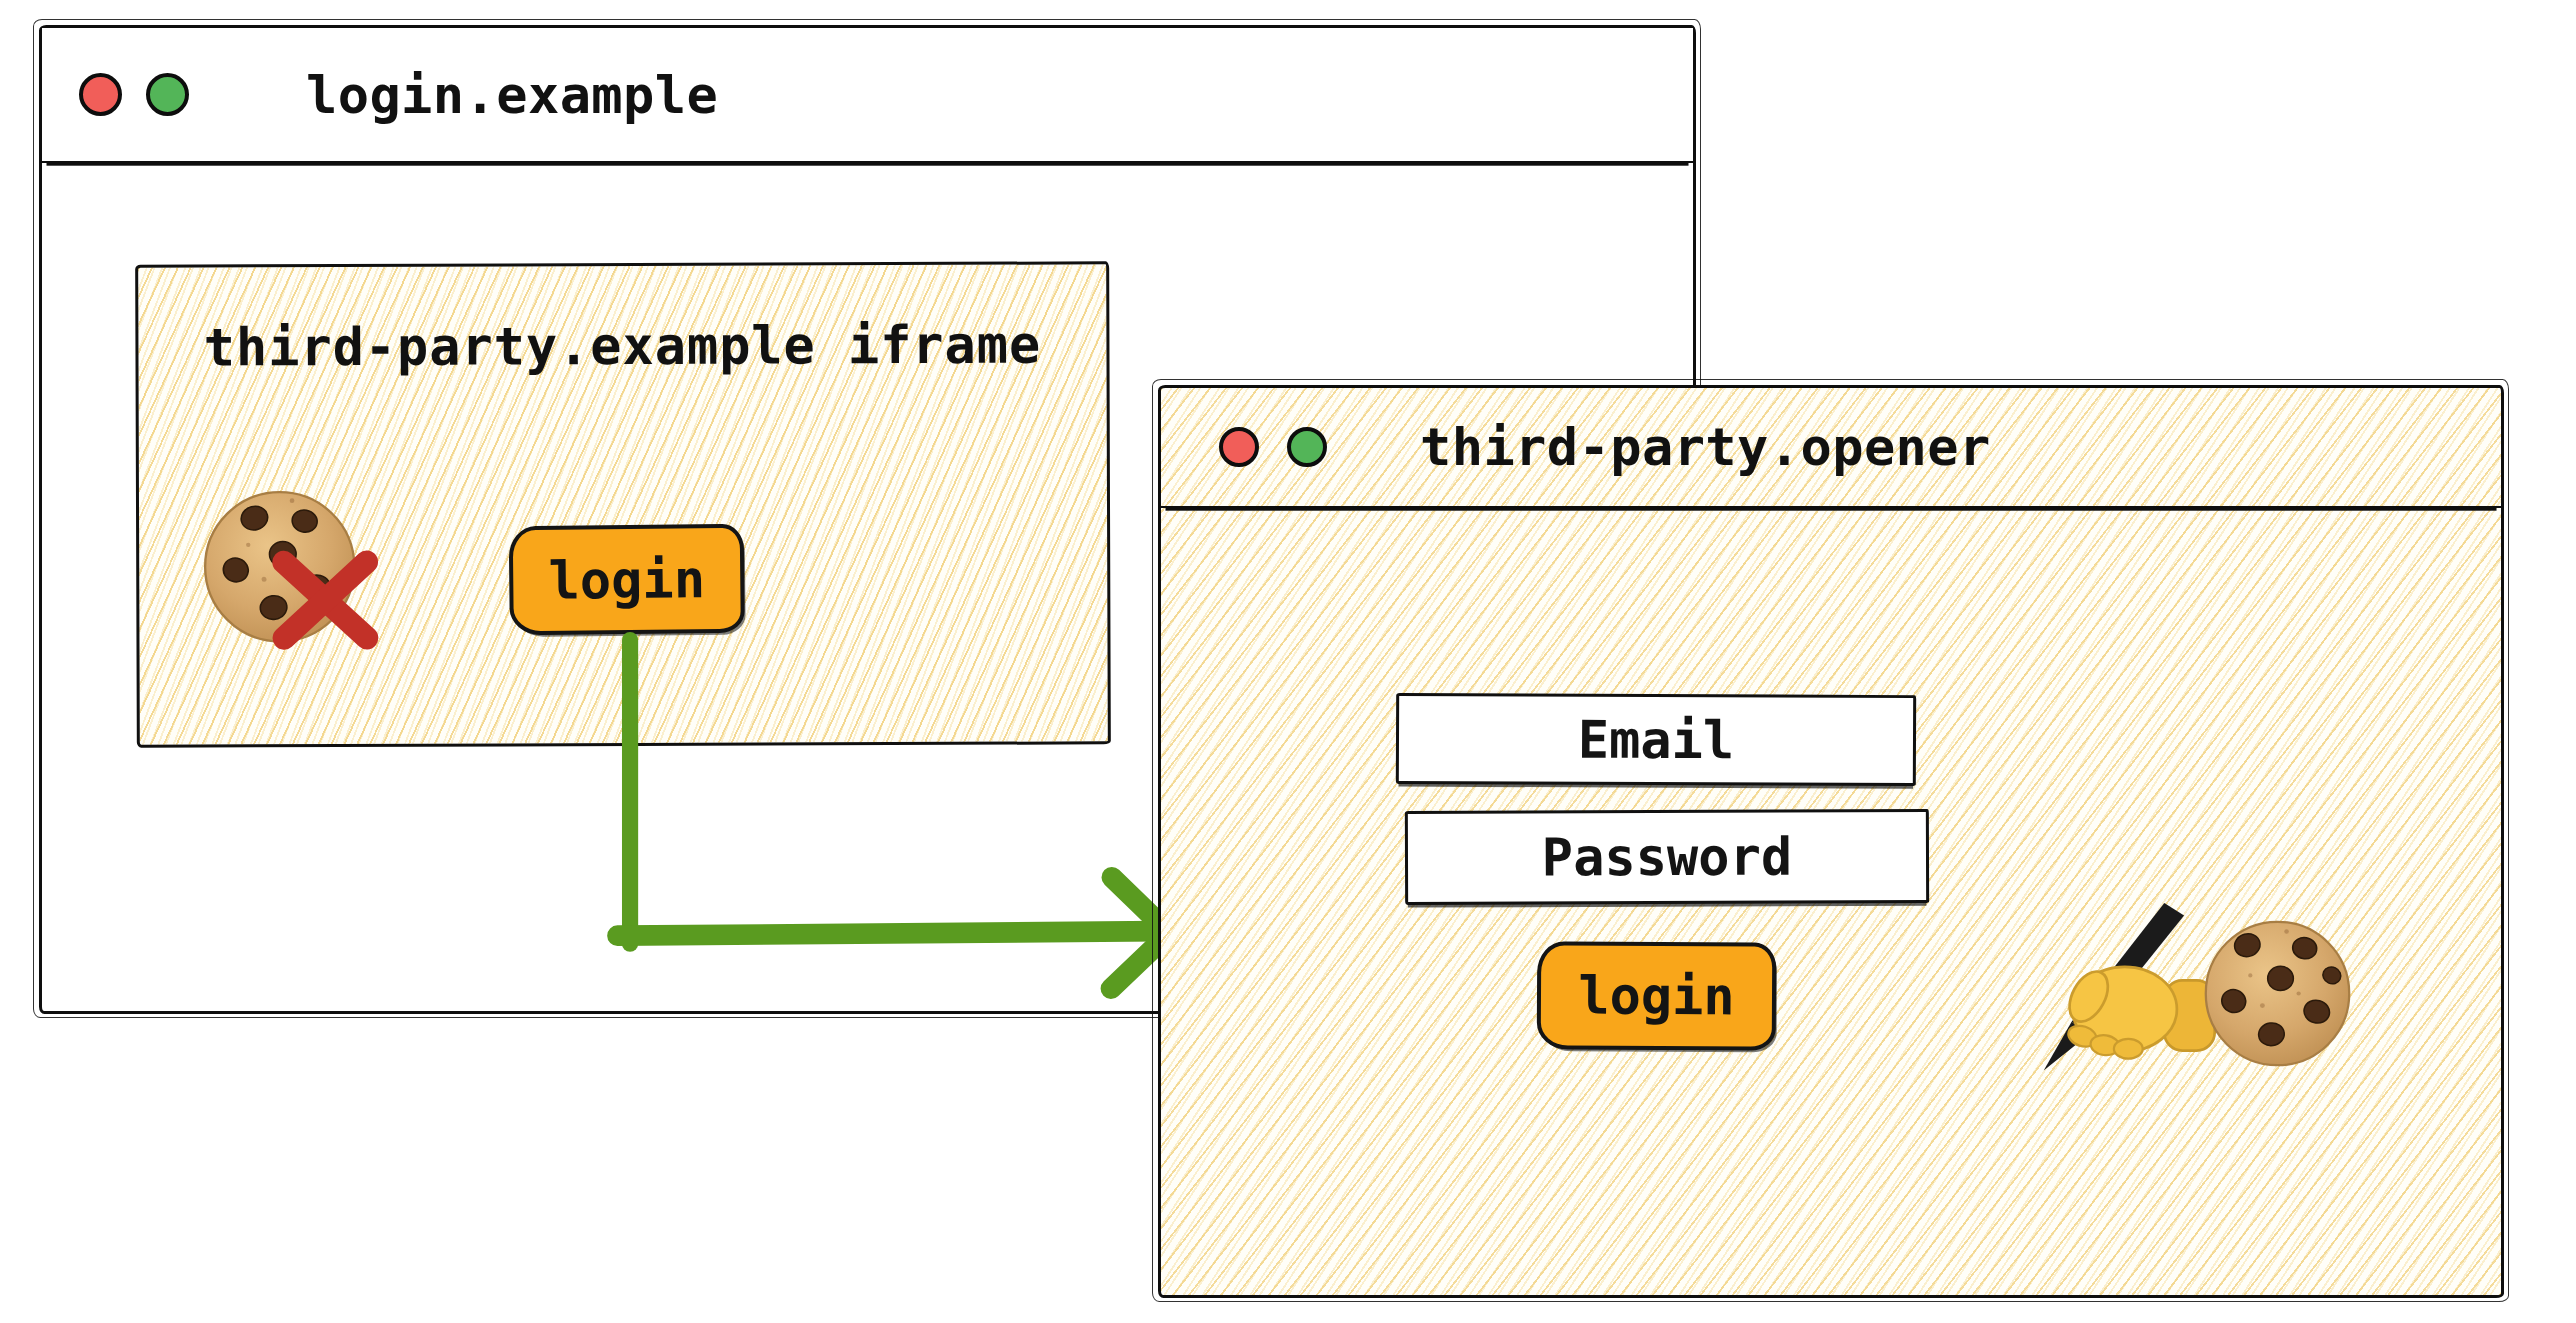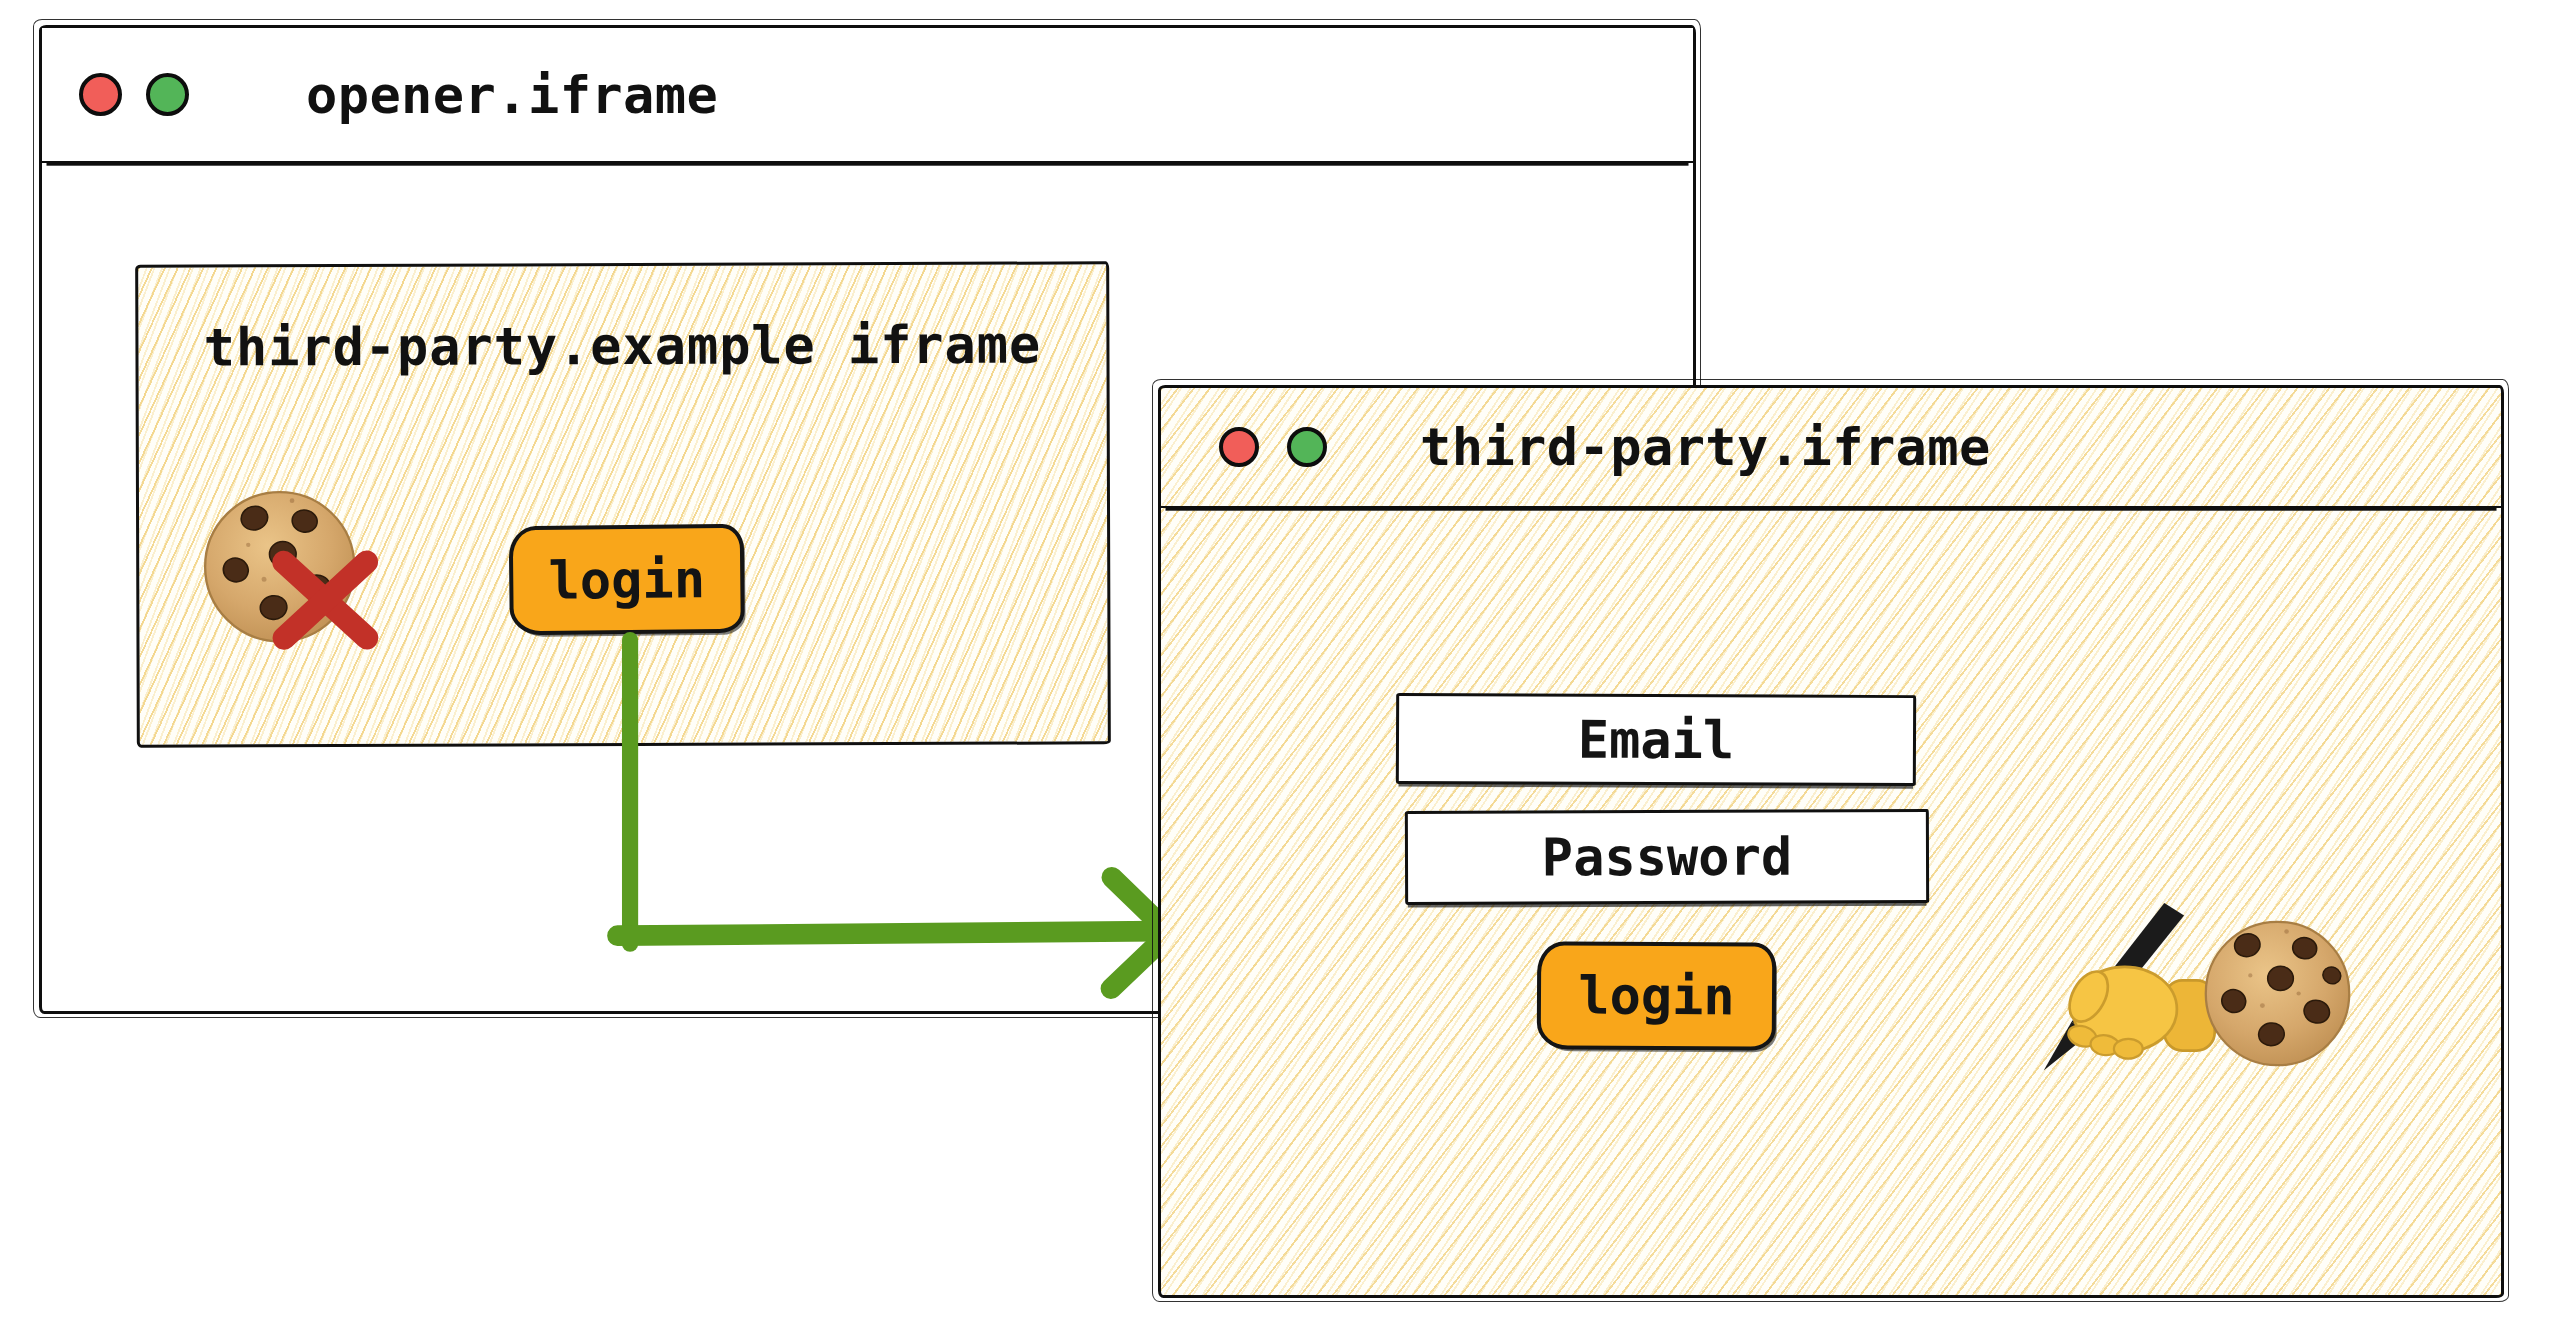--- a/index.html
+++ b/index.html
@@ -109,21 +109,21 @@
 </style>
 </head>
 <body>
 
 <div class="canvas">
 
   <section class="window opener">
     <header class="titlebar">
       <span class="dot" style="background:#F15E59"></span>
       <span class="dot" style="background:#53B558"></span>
-      <span class="win-title">opener.iframe</span>
+      <span class="win-title">login.example</span>
     </header>
 
     <div class="iframe-box hatch-steep">
       <div class="iframe-label">third-party.example iframe</div>
 
       <div class="cookie-wrap">
         <svg viewBox="0 0 100 100" width="100%" height="100%">
           <defs>
             <radialGradient id="ckg1" cx="42%" cy="36%" r="78%">
               <stop offset="0%" stop-color="#EAC488"></stop>
@@ -167,21 +167,21 @@
       <path d="M701 712 L701 1050" stroke-width="18"></path>
       <path d="M687 1041 L1290 1036" stroke-width="23"></path>
       <path d="M1237 976 L1301 1038 L1236 1100" stroke-width="23"></path>
     </g>
   </svg>
 
   <section class="window popup hatch-diag">
     <header class="titlebar">
       <span class="dot" style="background:#F15E59"></span>
       <span class="dot" style="background:#53B558"></span>
-      <span class="win-title">third-party.iframe</span>
+      <span class="win-title">third-party.opener</span>
     </header>
 
     <input class="field field-email" placeholder="Email" style="">
     <input class="field field-password" placeholder="Password" style="">
     <button class="login-btn">login</button>
 
 
     <div class="hand-icon">
       <svg viewBox="0 0 212 190" width="100%" height="100%">
         <polygon points="148,0 170,14 64,146 45,132" fill="#1B1B1B"></polygon>

